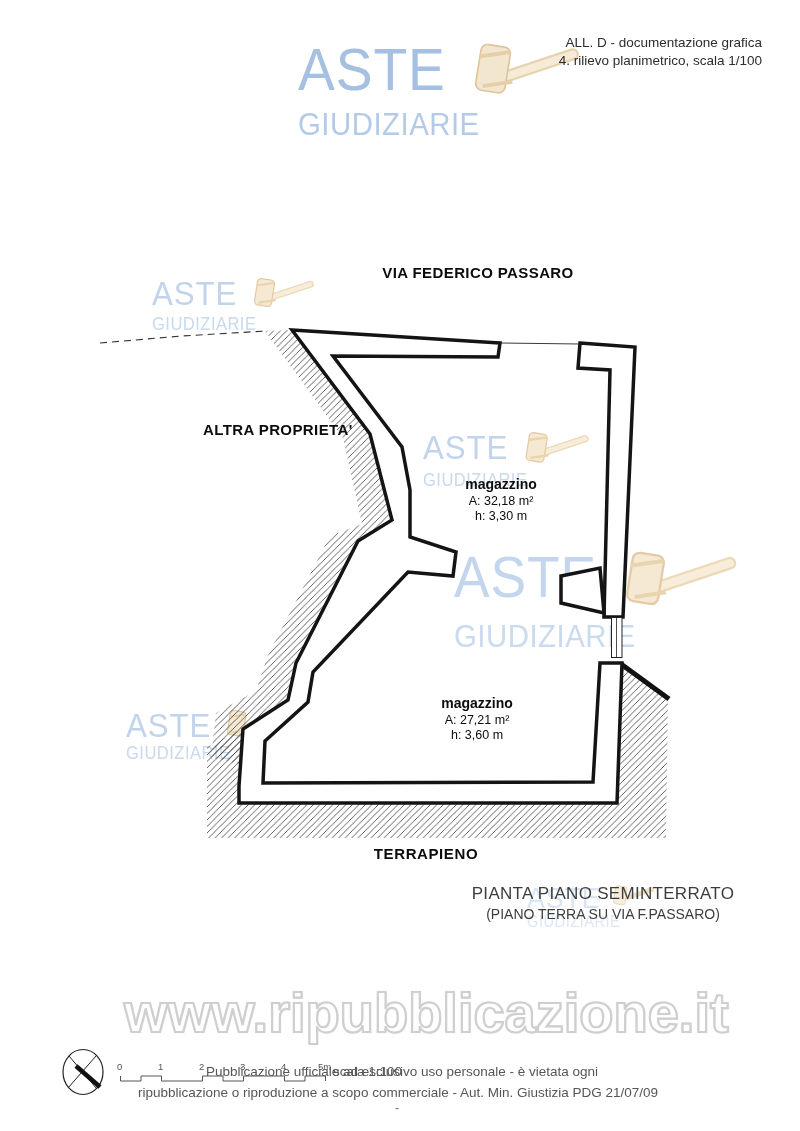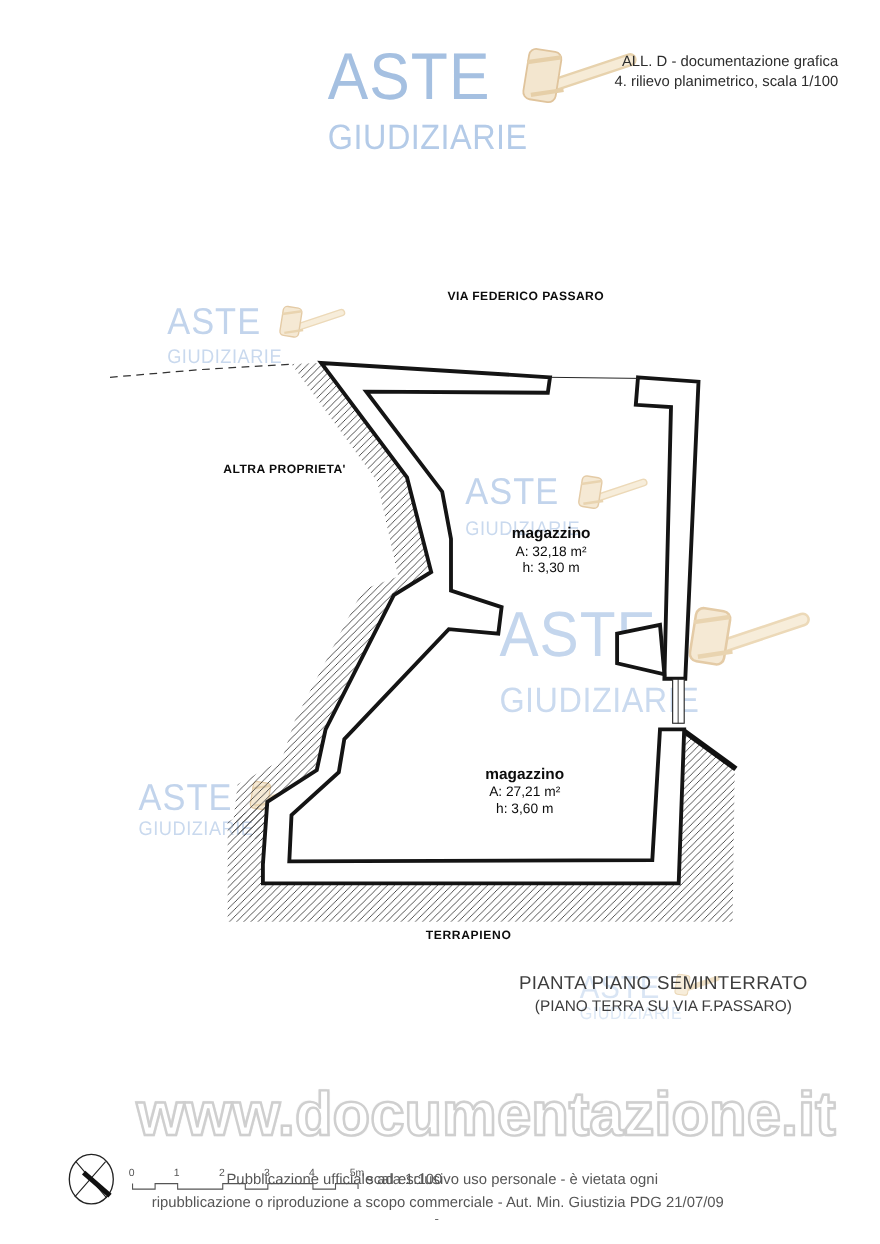--- a/index.html
+++ b/index.html
@@ -21,22 +21,22 @@
   .wm--lg .wm-aste{font-size:58px;color:#c4d6ed;}
   .wm--lg .wm-giud{font-size:32px;color:#cadaef;margin-top:2px;}
   .wm--xs .wm-aste{font-size:29px;color:#d9e5f4;}
   .wm--xs .wm-giud{font-size:16px;color:#dde8f5;margin-top:1px;}
 
   
   #plan-svg{position:absolute;left:0;top:0;z-index:2;}
 
   
   .layer3{z-index:3;}
-  .annex{right:38px;top:47px;text-align:right;font-size:13.5px;line-height:18px;color:#2d2d2d;}
-  .plan-label{font-weight:bold;font-size:11px;color:#0c0c0c;letter-spacing:.4px;}
+  .annex{right:38px;top:34px;text-align:right;font-size:13.5px;line-height:18px;color:#2d2d2d;}
+  .plan-label{font-weight:bold;font-size:15px;color:#0c0c0c;letter-spacing:.4px;}
   .room{transform:translateX(-50%);text-align:center;color:#0c0c0c;}
   .room .room-name{font-weight:bold;font-size:14px;margin-bottom:2px;margin-top:12px;}
   .room .room-line{font-size:12.5px;line-height:15px;}
   .caption{transform:translateX(-50%);text-align:center;color:#3d3d3d;}
   .caption-title{font-size:17px;letter-spacing:.3px;}
   .caption-sub{font-size:14px;margin-top:2px;}
   .www{left:124px;top:980px;font-size:56px;font-weight:bold;color:#ffffff;
        -webkit-text-stroke:2.2px #cfcfcf;text-shadow:1px 1px 1px #dcdcdc,-1px -1px 1px #dcdcdc;
        letter-spacing:0;z-index:1;}
   .footer-line{transform:translateX(-50%);font-size:13.5px;color:#565656;}
@@ -118,21 +118,21 @@
     <div class="wm-row">
       <span class="wm-aste">ASTE</span>
       <svg class="gavel" width="48" height="26" viewBox="0 0 110 60">
         <path d="M34,36 L103,13" stroke="#efe0c5" stroke-width="11" stroke-linecap="round" fill="none"></path>
         <rect x="17" y="5" width="27" height="42" rx="6" transform="rotate(9 30 26)" fill="#f7edda" stroke="#ead6b4" stroke-width="2"></rect>
       </svg>
     </div>
     <span class="wm-giud">GIUDIZIARIE</span>
   </div>
 
-  <div class="abs www">www.documentazione.it</div>
+  <div class="abs www">www.ripubblicazione.it</div>
 
   <svg id="plan-svg" width="800" height="1131" viewBox="0 0 800 1131">
     <defs>
       <pattern id="hatch" width="6.5" height="6.5" patternUnits="userSpaceOnUse">
         <path d="M-1,7.5 L7.5,-1 M-1,1 L1,-1 M5.5,7.5 L7.5,5.5" stroke="#3a3a3a" stroke-width="0.8"></path>
       </pattern>
     </defs>
 
     <path d="M265,331 L292,330 L370,434 L392,520 L358,541 L296,663 L288,700 L243,729 L241,765 L211,757 L216,713 L256,691 L268,655 L330,536 L362,524 L343,438 Z" fill="url(#hatch)" stroke="none"></path>
 

